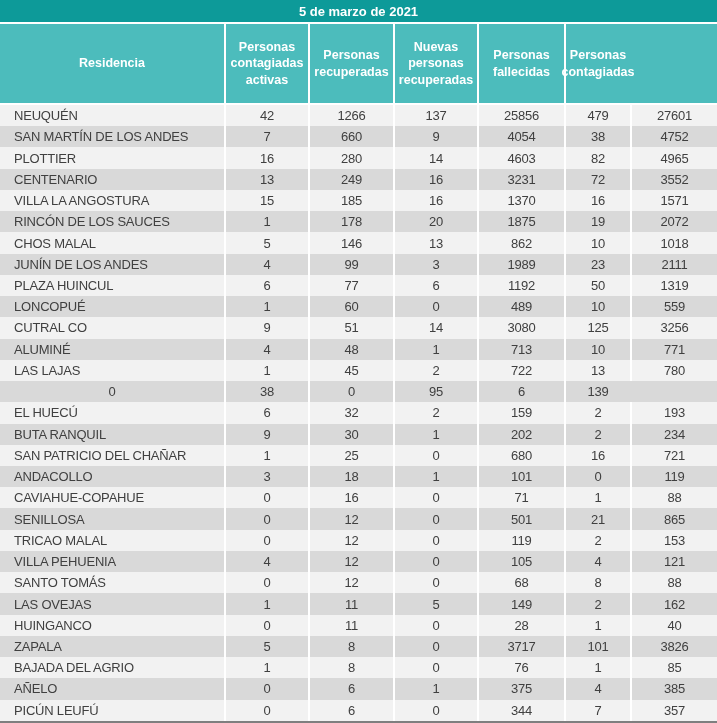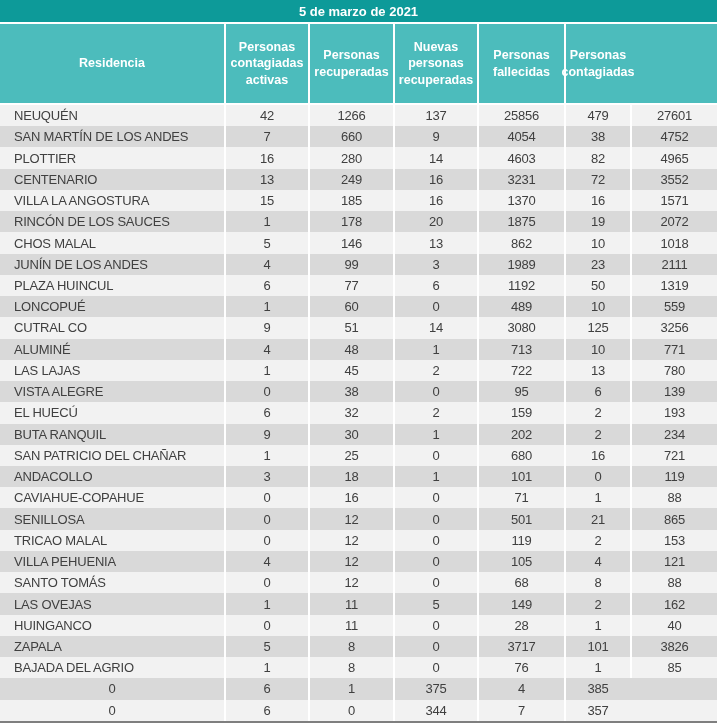--- a/index.html
+++ b/index.html
@@ -187,21 +187,20 @@
       <div class="grid-row data-row odd">
         <div class="cell name-cell">LAS LAJAS</div>
         <div class="cell num-cell">1</div>
         <div class="cell num-cell">45</div>
         <div class="cell num-cell">2</div>
         <div class="cell num-cell">722</div>
         <div class="cell num-cell">13</div>
         <div class="cell num-cell">780</div>
       </div>
       <div class="grid-row data-row even">
-        <div class="cell name-cell">VISTA ALEGRE</div>
         <div class="cell num-cell">0</div>
         <div class="cell num-cell">38</div>
         <div class="cell num-cell">0</div>
         <div class="cell num-cell">95</div>
         <div class="cell num-cell">6</div>
         <div class="cell num-cell">139</div>
       </div>
       <div class="grid-row data-row odd">
         <div class="cell name-cell">EL HUECÚ</div>
         <div class="cell num-cell">6</div>
@@ -313,28 +312,30 @@
       <div class="grid-row data-row odd">
         <div class="cell name-cell">BAJADA DEL AGRIO</div>
         <div class="cell num-cell">1</div>
         <div class="cell num-cell">8</div>
         <div class="cell num-cell">0</div>
         <div class="cell num-cell">76</div>
         <div class="cell num-cell">1</div>
         <div class="cell num-cell">85</div>
       </div>
       <div class="grid-row data-row even">
+        <div class="cell name-cell">AÑELO</div>
         <div class="cell num-cell">0</div>
         <div class="cell num-cell">6</div>
         <div class="cell num-cell">1</div>
         <div class="cell num-cell">375</div>
         <div class="cell num-cell">4</div>
         <div class="cell num-cell">385</div>
       </div>
       <div class="grid-row data-row odd">
+        <div class="cell name-cell">PICÚN LEUFÚ</div>
         <div class="cell num-cell">0</div>
         <div class="cell num-cell">6</div>
         <div class="cell num-cell">0</div>
         <div class="cell num-cell">344</div>
         <div class="cell num-cell">7</div>
         <div class="cell num-cell">357</div>
       </div>
     </div>
 </div>
 

